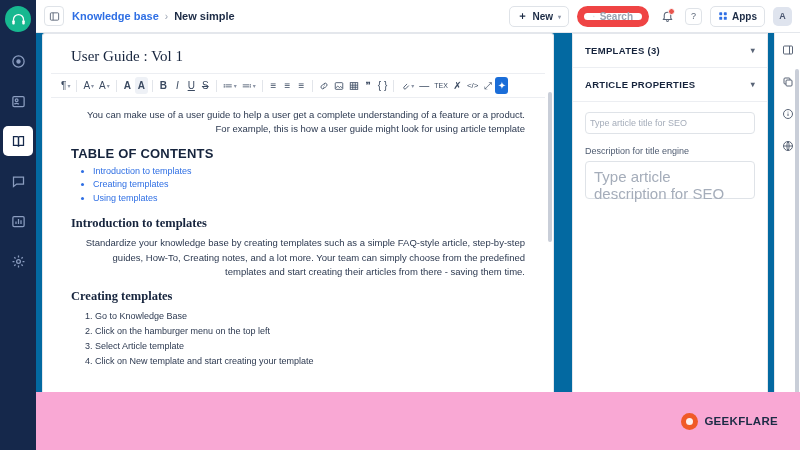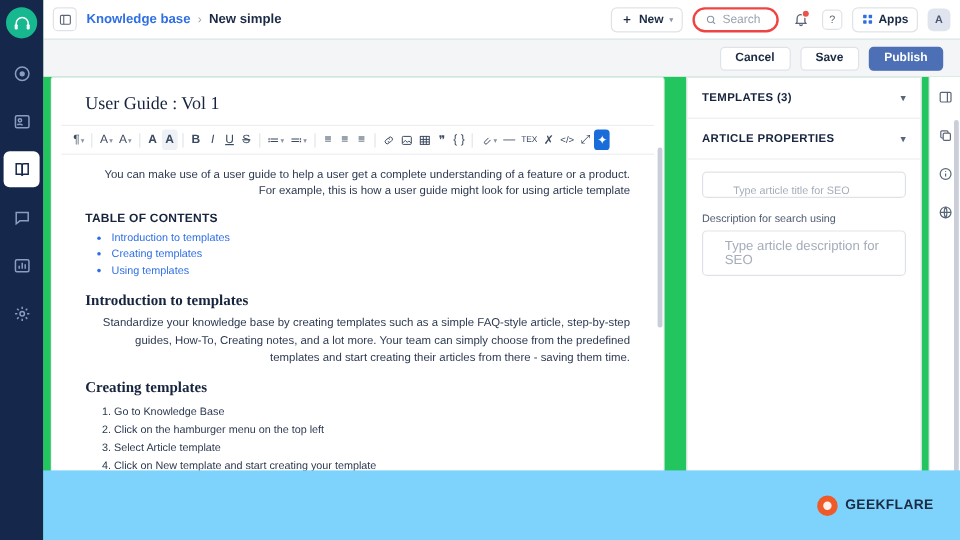--- a/index.html
+++ b/index.html
@@ -40,21 +40,21 @@
     border-radius: 5px;
   }
   .rail-icon.active {
     background: #ffffff; color:#15284b;
   }
   .rail-spacer { flex: 1; }
 
   
   .main {
     flex: 1; display:flex; flex-direction: column; min-width:0;
-    background:#22c55e;
+    background:#0369a1;
   }
 
   
   .topbar {
     height: 33px; flex: 0 0 33px;
     background:#fff;
     border-bottom: 1px solid #e4e7ec;
     display:flex; align-items:center;
     padding: 0 8px;
     gap: 8px;
@@ -70,23 +70,23 @@
   .bc-current { color:#1c2b45; font-weight:700; }
   .topbar-right { margin-left:auto; display:flex; align-items:center; gap:8px; }
   .btn-new {
     display:flex; align-items:center; gap:5px;
     border:1px solid #dfe3e8; background:#fff;
     border-radius:5px; height:21px; padding:0 7px;
     font-size:10px; color:#1c2b45; font-weight:600;
   }
   .search-box {
     display:flex; align-items:center; gap:5px;
-    border:2px solid #ef4444; background:#fff;
+    border:7px solid #ef4444; background:#fff;
     border-radius:11px; height:21px; padding:0 9px;
-    font-size:10px; color:#9aa3b2; width:72px;
+    font-size:10px; color:#9aa3b2; width:72px;font-weight:bold;
   }
   .round-ic {
     width:20px; height:20px; border-radius:50%;
     display:flex; align-items:center; justify-content:center;
     color:#5a6577; position:relative;
   }
   .round-ic.badge::after {
     content:""; position:absolute; top:2px; right:2px;
     width:5px; height:5px; border-radius:50%; background:#e8544c;
     border:1px solid #fff;
@@ -158,21 +158,21 @@
   }
   .tb.caret::after { content:"▾"; font-size:6px; margin-left:1px; color:#8b94a5;}
   .tb.hl { background:#1a6dd8; color:#fff; }
   .tb-sep { width:1px; height:12px; background:#e2e5ea; margin:0 3px; }
 
   .doc-body { padding: 10px 28px 0 28px; overflow:hidden; }
   .p {
     font-size:9.5px; color:#2c3950; line-height:1.5; margin:0 0 9px 0;text-align:right;
   }
   .toc-h {
-    font-size:10px; font-weight:700; color:#16243d; letter-spacing:.2px;
+    font-size:13px; font-weight:700; color:#16243d; letter-spacing:.2px;
     margin: 2px 0 4px 0;
   }
   ul.toc { margin:0 0 10px 0; padding-left:22px; }
   ul.toc li { font-size:9px; color:#2f6fe4; line-height:1.55; }
   h2.sec {
     font-size:12.5px; color:#16243d; font-weight:700; margin:10px 0 5px 0;
     font-family:"Liberation Serif", serif;
   }
   ol.steps { margin:2px 0 0 0; padding-left:24px; }
   ol.steps li { font-size:9px; color:#2c3950; line-height:1.65; }
@@ -196,27 +196,27 @@
     display:flex; align-items:center; justify-content:space-between;
     padding: 11px 12px;
     font-size:9.5px; font-weight:700; color:#16243d; letter-spacing:.3px;
     border-bottom:1px solid #eceef2;
   }
   .chev { color:#5a6577; font-size:8px; }
   .acc-body { padding: 10px 12px 0 12px; }
   .field-label { font-size:9px; color:#4e5b70; margin-bottom:5px; }
   .input {
     width:100%; height:22px; border:1px solid #dfe3e8; border-radius:4px;
-    font-size:9px; color:#a5adba; padding:0 25px;
-    display:flex; align-items:flex-end; margin-bottom:12px;
+    font-size:9px; color:#a5adba; padding:0 4px;
+    display:flex; align-items:center; margin-bottom:12px;
     background:#fff;
   }
   .textarea {
     width:100%; height:38px; border:1px solid #dfe3e8; border-radius:4px;
-    font-size:11px; color:#a5adba; padding:6px 18px;
+    font-size:15px; color:#a5adba; padding:6px 8px;
     background:#fff; margin-bottom:12px;
   }
 
   
   .farrail {
     width: 26px; flex:0 0 26px;
     background:#fff;
     border-left:1px solid #e4e7ec;
     display:flex; flex-direction:column; align-items:center;
     padding-top:8px; gap:14px;
@@ -227,21 +227,21 @@
 
   
   .page-scroll {
     position:absolute; right:1px; top:36px; width:4px; height:330px;
     background:#c9ced8; border-radius:2px;
   }
 
   
   .bottombar {
     position:absolute; left:36px; right:0; bottom:0; height:58px;
-    background:#7dd3fc;
+    background:#f9a8d4;
     display:flex; align-items:center; justify-content:flex-end;
     padding-right:22px;
   }
   .gf { display:flex; align-items:center; gap:6px; }
   .gf-logo { width:17px; height:17px; border-radius:50%; background:#f05a28; position:relative; }
   .gf-logo::after{
     content:""; position:absolute; left:5px; top:5px; width:7px; height:7px;
     border-radius:50%; background:#fdf1ef;
   }
   .gf-text { font-size:11.5px; font-weight:700; color:#1c2b45; letter-spacing:.3px; }
@@ -349,25 +349,20 @@
             <rect x="3" y="14" width="7" height="7" rx="1.5"></rect>
               <rect x="14" y="14" width="7" height="7" rx="1.5"></rect>
           </svg>
           <span>Apps</span>
         </div>
 
         <div class="avatar">A</div>
       </div>
     </div>
 
-    <div class="actionbar">
-      <div class="btn">Cancel</div>
-      <div class="btn">Save</div>
-      <div class="btn publish">Publish</div>
-    </div>
 
     <div class="content">
 
       <div class="editor">
         <div class="doc-title">User Guide : Vol 1</div>
 
         <div class="toolbar">
           <div class="tb caret">¶</div>
           <div class="tb-sep"></div>
           <div class="tb caret">A</div>
@@ -460,21 +455,21 @@
         </div>
         <div class="acc-head">
           <span>ARTICLE PROPERTIES</span>
           <span class="chev">▾</span>
         </div>
 
         <div class="acc-body">
           <div class="input">
             <span>Type article title for SEO</span>
           </div>
-          <div class="field-label">Description for search using</div>
+          <div class="field-label">Description for title engine</div>
           <div class="textarea">
             <span>Type article description for SEO</span>
           </div>
         </div>
       </div>
 
       <div class="farrail">
         <div class="fi">
           <svg width="12" height="12" viewBox="0 0 24 24" fill="none" stroke="currentColor" stroke-width="2">
             <rect x="3" y="4" width="18" height="16" rx="2"></rect>

